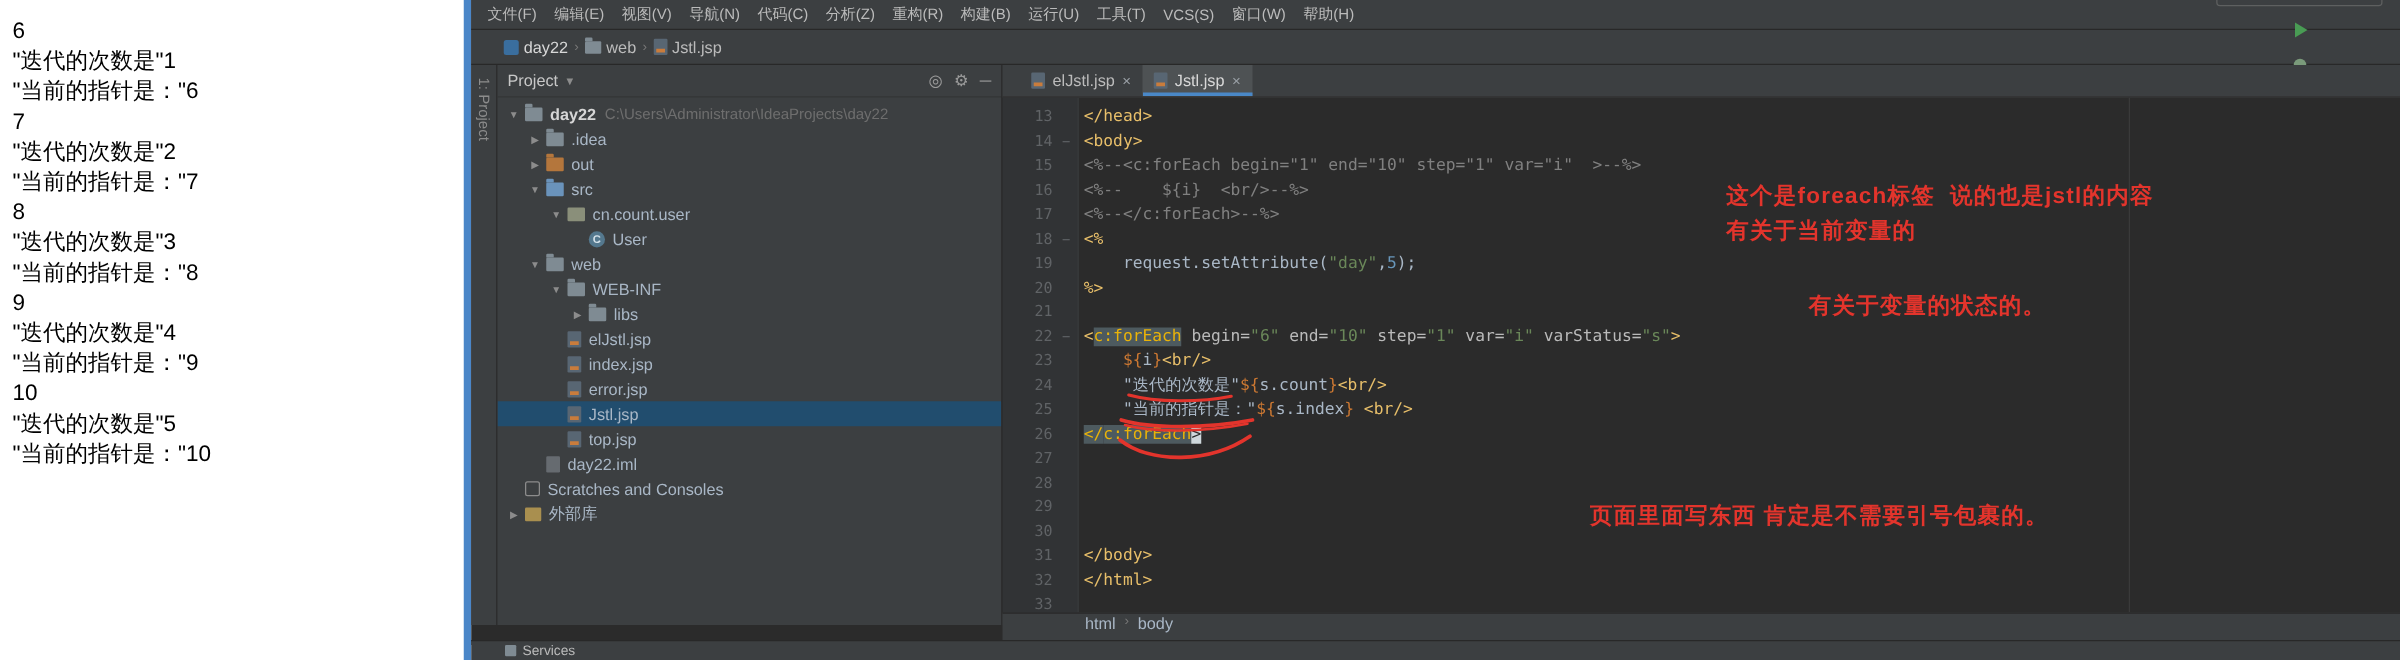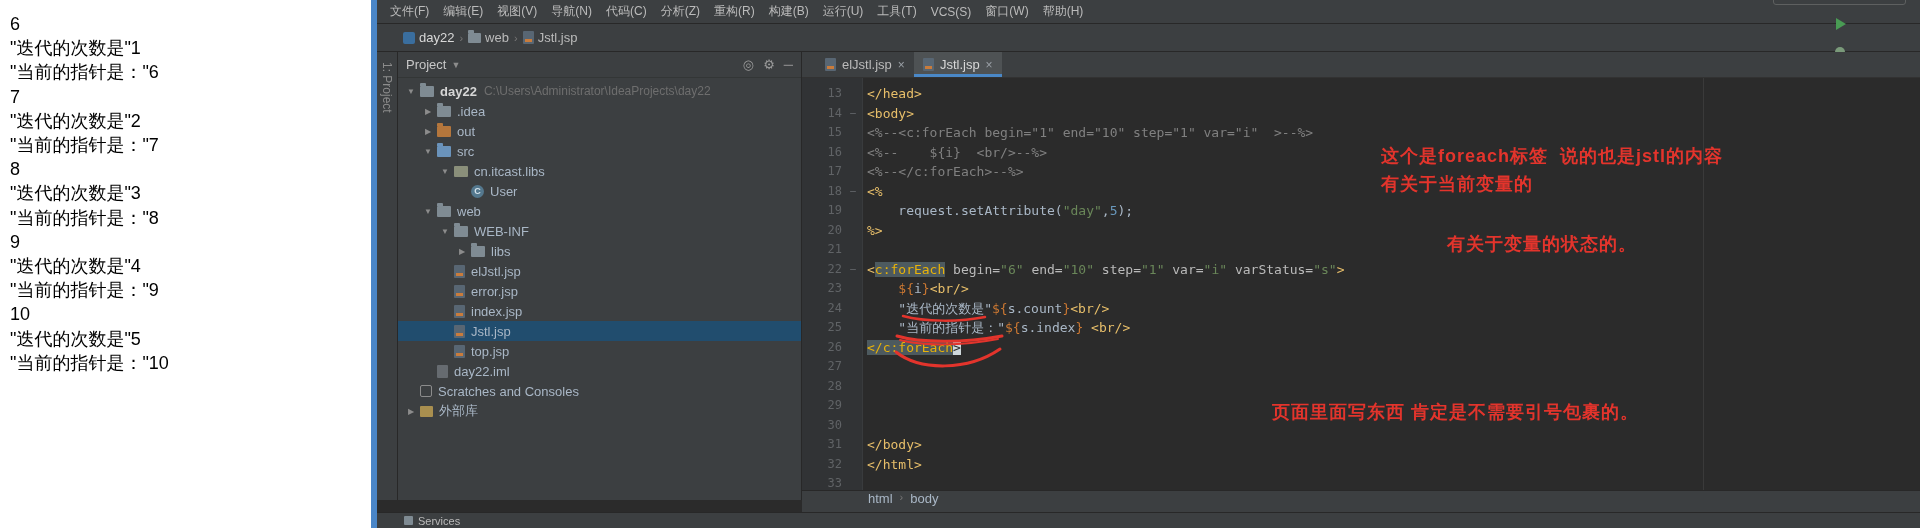--- a/index.html
+++ b/index.html
@@ -262,21 +262,21 @@
           <span class="tlabel">out</span>
         </div>
         <div class="tree-row" style="padding-left: 23px;">
           <span class="arrow">▼</span>
           <span class="ticon i-folder-source"></span>
           <span class="tlabel">src</span>
         </div>
         <div class="tree-row" style="padding-left: 40px;">
           <span class="arrow">▼</span>
           <span class="ticon i-package"></span>
-          <span class="tlabel">cn.itcast.libs</span>
+          <span class="tlabel">cn.count.user</span>
         </div>
         <div class="tree-row" style="padding-left: 57px;">
           <span class="arrow"></span>
           <span class="ticon i-class"></span>
           <span class="tlabel">User</span>
         </div>
         <div class="tree-row" style="padding-left: 23px;">
           <span class="arrow">▼</span>
           <span class="ticon i-folder-web"></span>
           <span class="tlabel">web</span>
@@ -292,26 +292,26 @@
           <span class="tlabel">libs</span>
         </div>
         <div class="tree-row" style="padding-left: 40px;">
           <span class="arrow"></span>
           <span class="ticon i-jsp"></span>
           <span class="tlabel">elJstl.jsp</span>
         </div>
         <div class="tree-row" style="padding-left: 40px;">
           <span class="arrow"></span>
           <span class="ticon i-jsp"></span>
+          <span class="tlabel">index.jsp</span>
+        </div>
+        <div class="tree-row" style="padding-left: 40px;">
+          <span class="arrow"></span>
+          <span class="ticon i-jsp"></span>
           <span class="tlabel">error.jsp</span>
-        </div>
-        <div class="tree-row" style="padding-left: 40px;">
-          <span class="arrow"></span>
-          <span class="ticon i-jsp"></span>
-          <span class="tlabel">index.jsp</span>
         </div>
         <div class="tree-row selected" style="padding-left: 40px;">
           <span class="arrow"></span>
           <span class="ticon i-jsp"></span>
           <span class="tlabel">Jstl.jsp</span>
         </div>
         <div class="tree-row" style="padding-left: 40px;">
           <span class="arrow"></span>
           <span class="ticon i-jsp"></span>
           <span class="tlabel">top.jsp</span>

